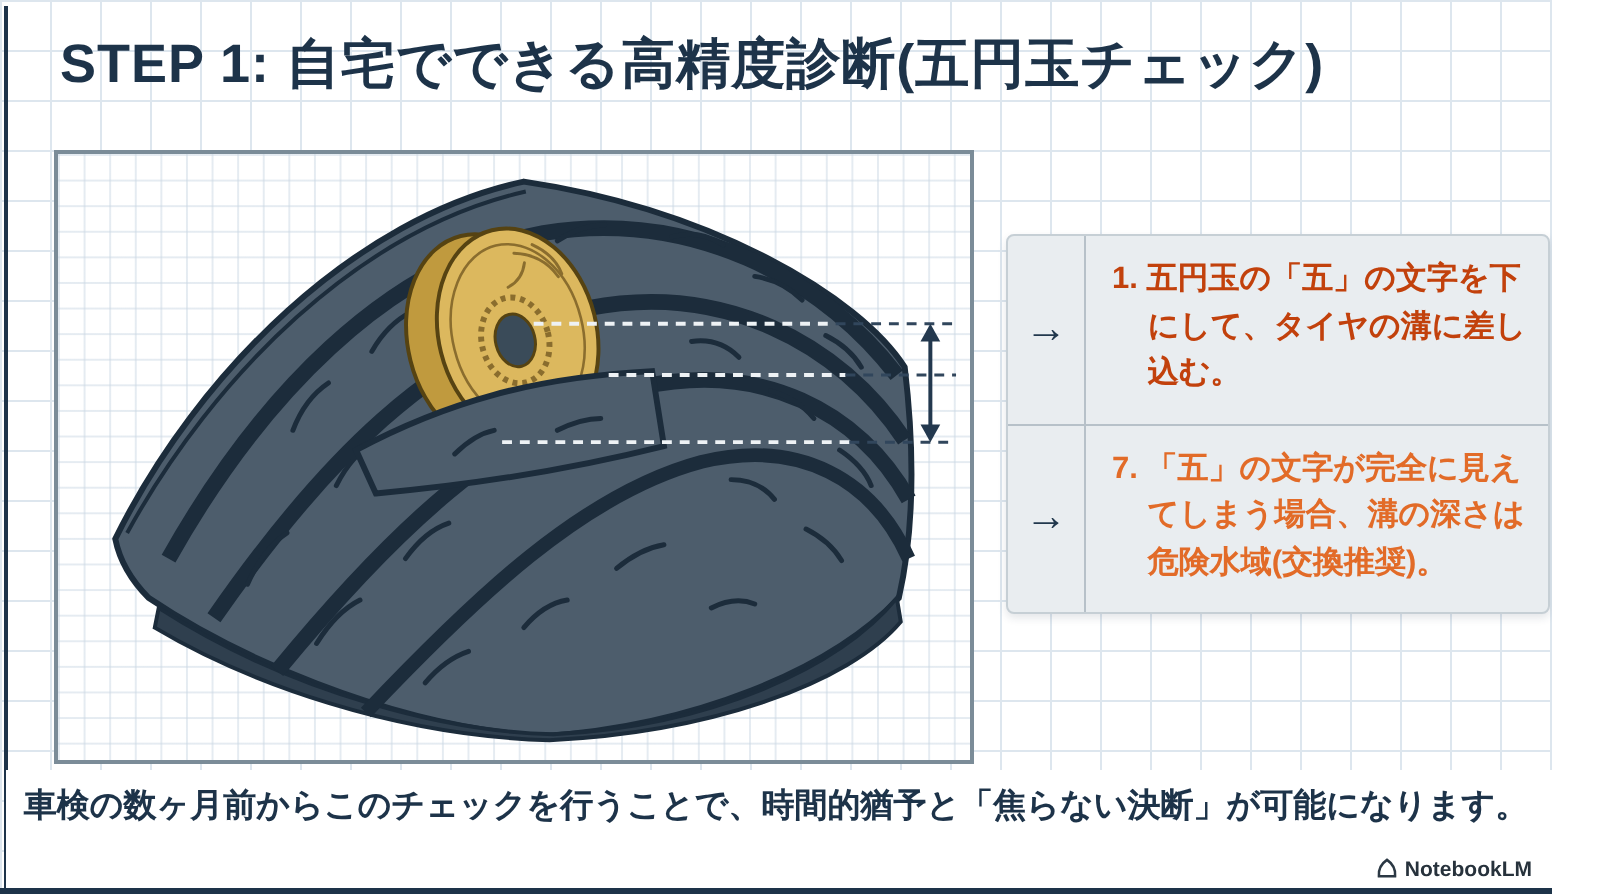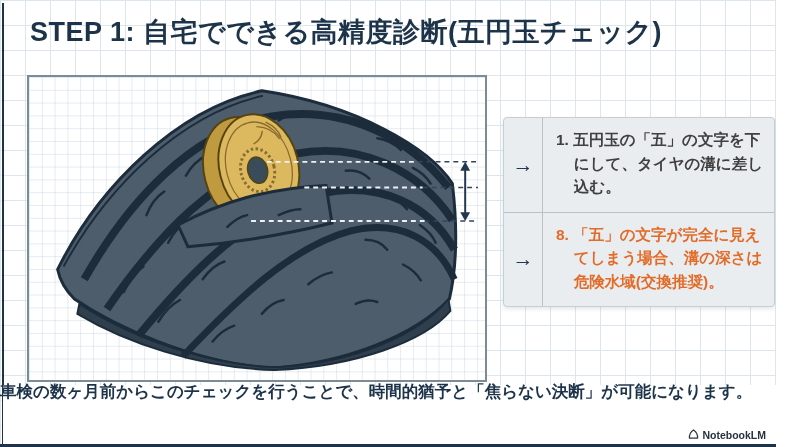--- a/index.html
+++ b/index.html
@@ -37,25 +37,25 @@
   .step-row.last{border-bottom:none;}
   .arrow-cell{
     width:38px;min-width:38px;border-right:1px solid #b7c1c9;
     display:flex;align-items:center;justify-content:center;
     font-size:21px;color:#22384d;
   }
   .text-cell{
     padding:10px 10px 6px calc(13px + 1.15em);text-indent:-1.15em;
     font-size:15.5px;font-weight:700;line-height:1.52;
   }
-  .step-c1{color:#404040;}
+  .step-c1{color:#c2410c;}
   .step-c2{color:#e26b28;}
   .bottom-band{position:absolute;left:3px;right:0;top:385px;height:59px;background:#fff;}
   .caption{
-    position:absolute;left:0;right:0;top:381px;
+    position:absolute;left:0;right:0;top:392px;text-align:center;
     font-size:16.5px;font-weight:700;color:#1d3349;white-space:nowrap;
   }
   .brand{
     position:absolute;right:10px;bottom:6px;display:flex;align-items:flex-start;gap:3px;
     font-size:10.5px;font-weight:700;color:#27323c;
   }
 </style>
 </head>
 <body>
 
@@ -138,21 +138,21 @@
     </svg>
   </div>
 
   <div class="steps-panel">
     <div class="step-row">
       <div class="arrow-cell">→</div>
       <div class="text-cell step-c1">1. 五円玉の「五」の文字を下にして、タイヤの溝に差し込む。</div>
     </div>
     <div class="step-row last">
       <div class="arrow-cell">→</div>
-      <div class="text-cell step-c2">8. 「五」の文字が完全に見えてしまう場合、溝の深さは危険水域(交換推奨)。</div>
+      <div class="text-cell step-c2">7. 「五」の文字が完全に見えてしまう場合、溝の深さは危険水域(交換推奨)。</div>
     </div>
   </div>
 
   <div class="bottom-band"></div>
   <div class="caption">車検の数ヶ月前からこのチェックを行うことで、時間的猶予と「焦らない決断」が可能になります。</div>
 
   <div class="brand">
     <svg width="11" height="11" viewBox="0 0 12 12">
       <path d="M6 1 C9 3 10.8 6 10.4 10 L1.6 10 C1.2 6 3 3 6 1 Z" fill="none" stroke="#2b3844" stroke-width="1.4"></path>
     </svg>

